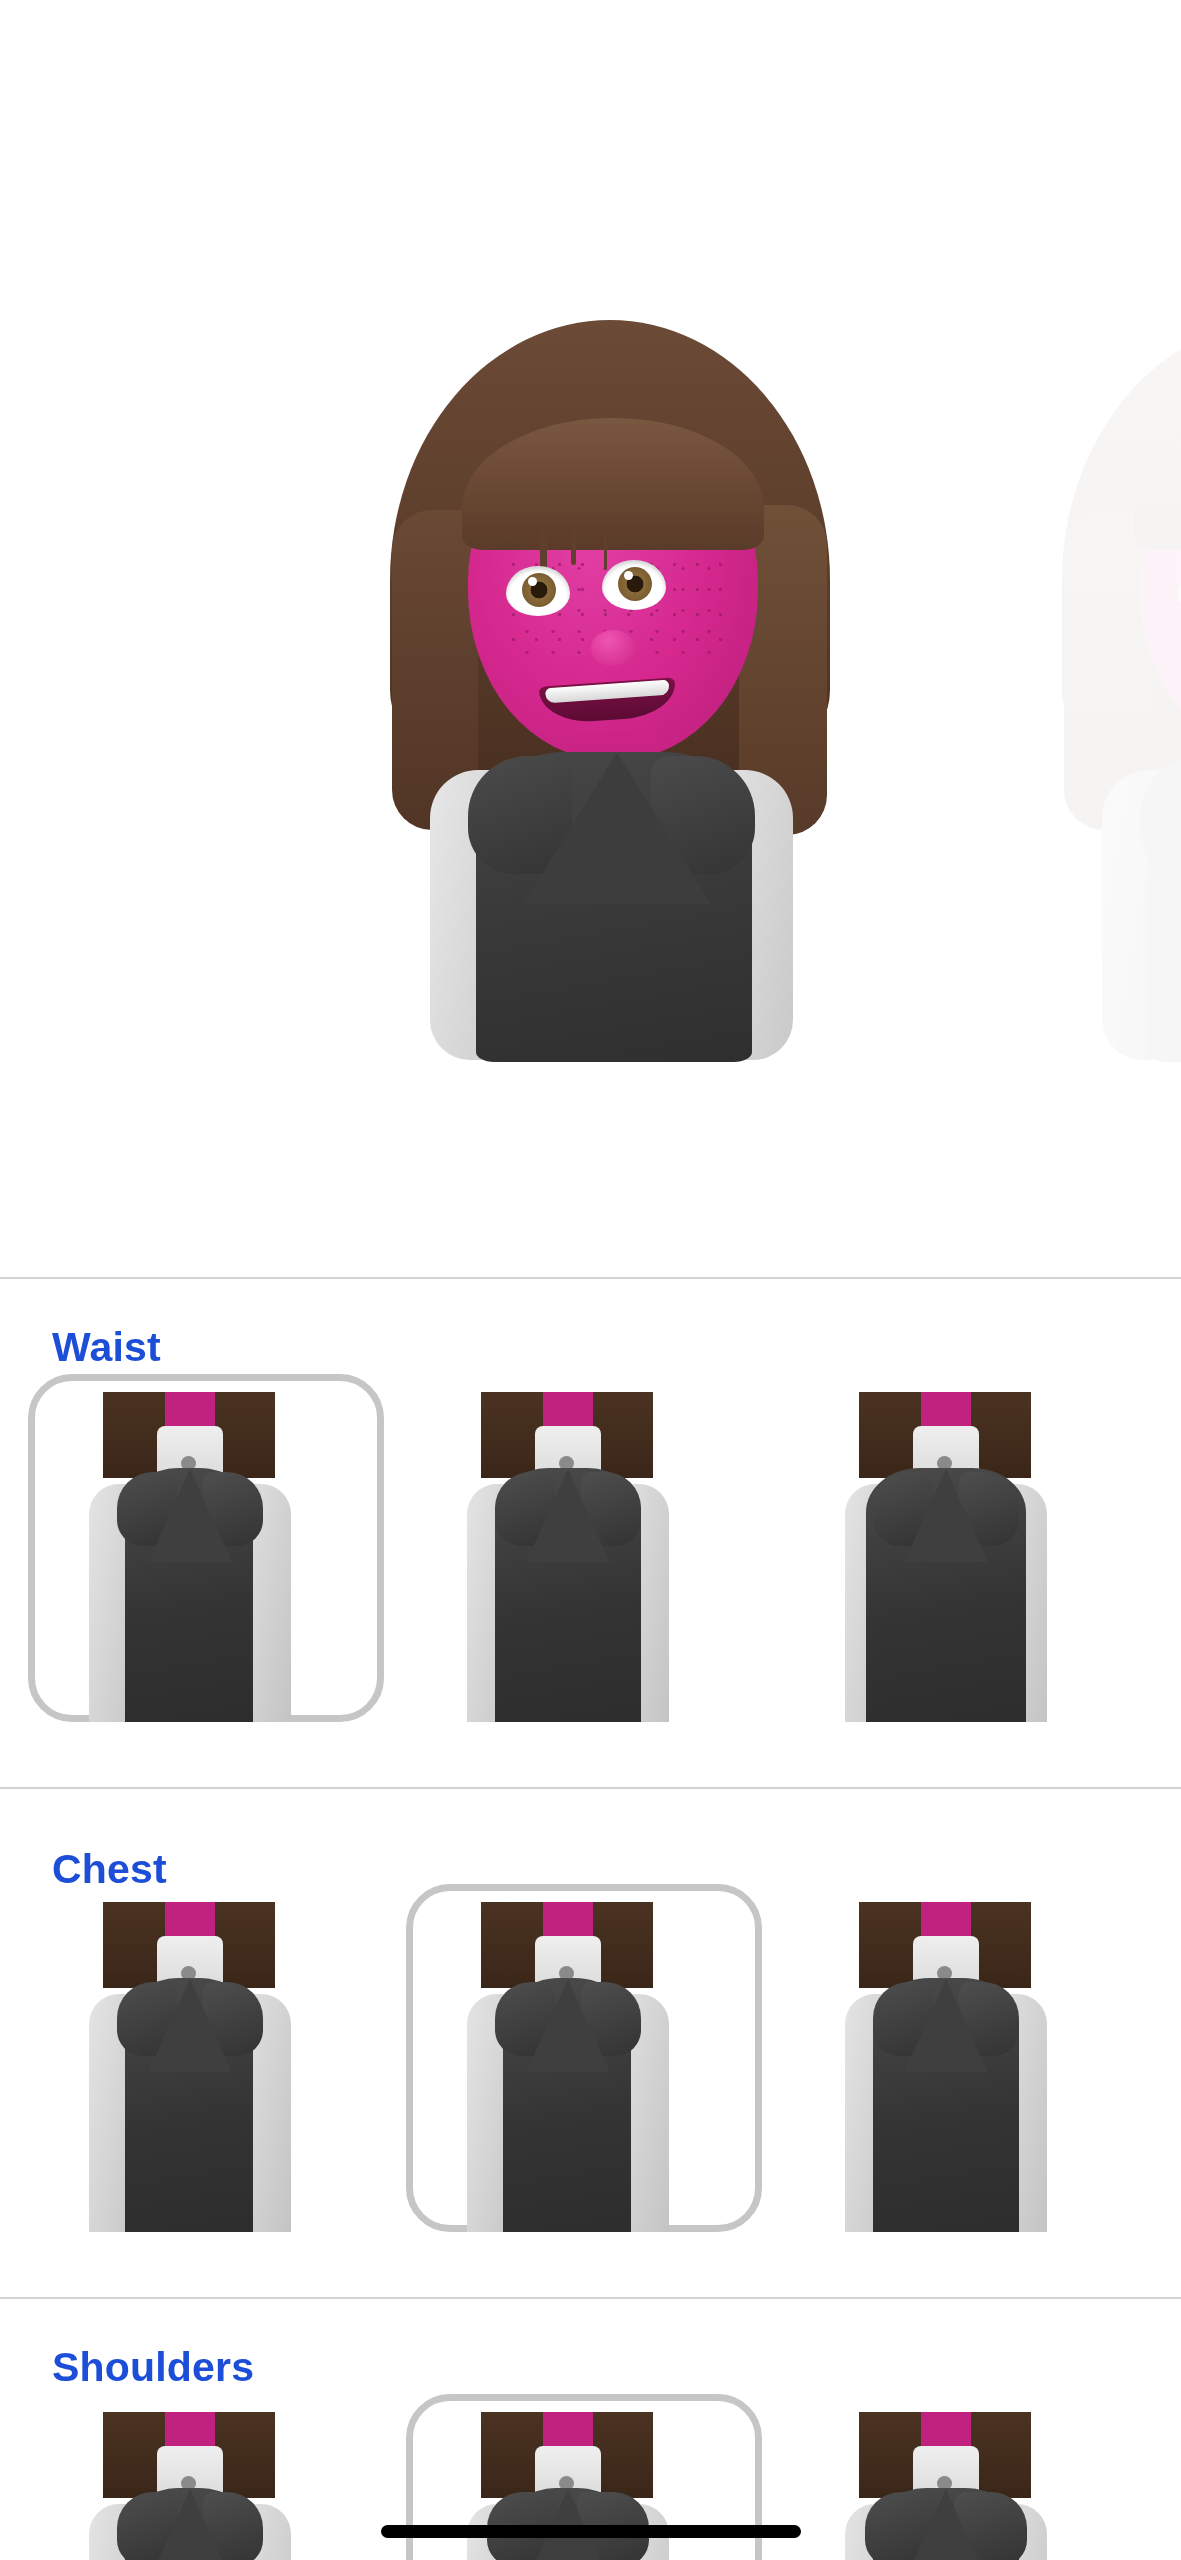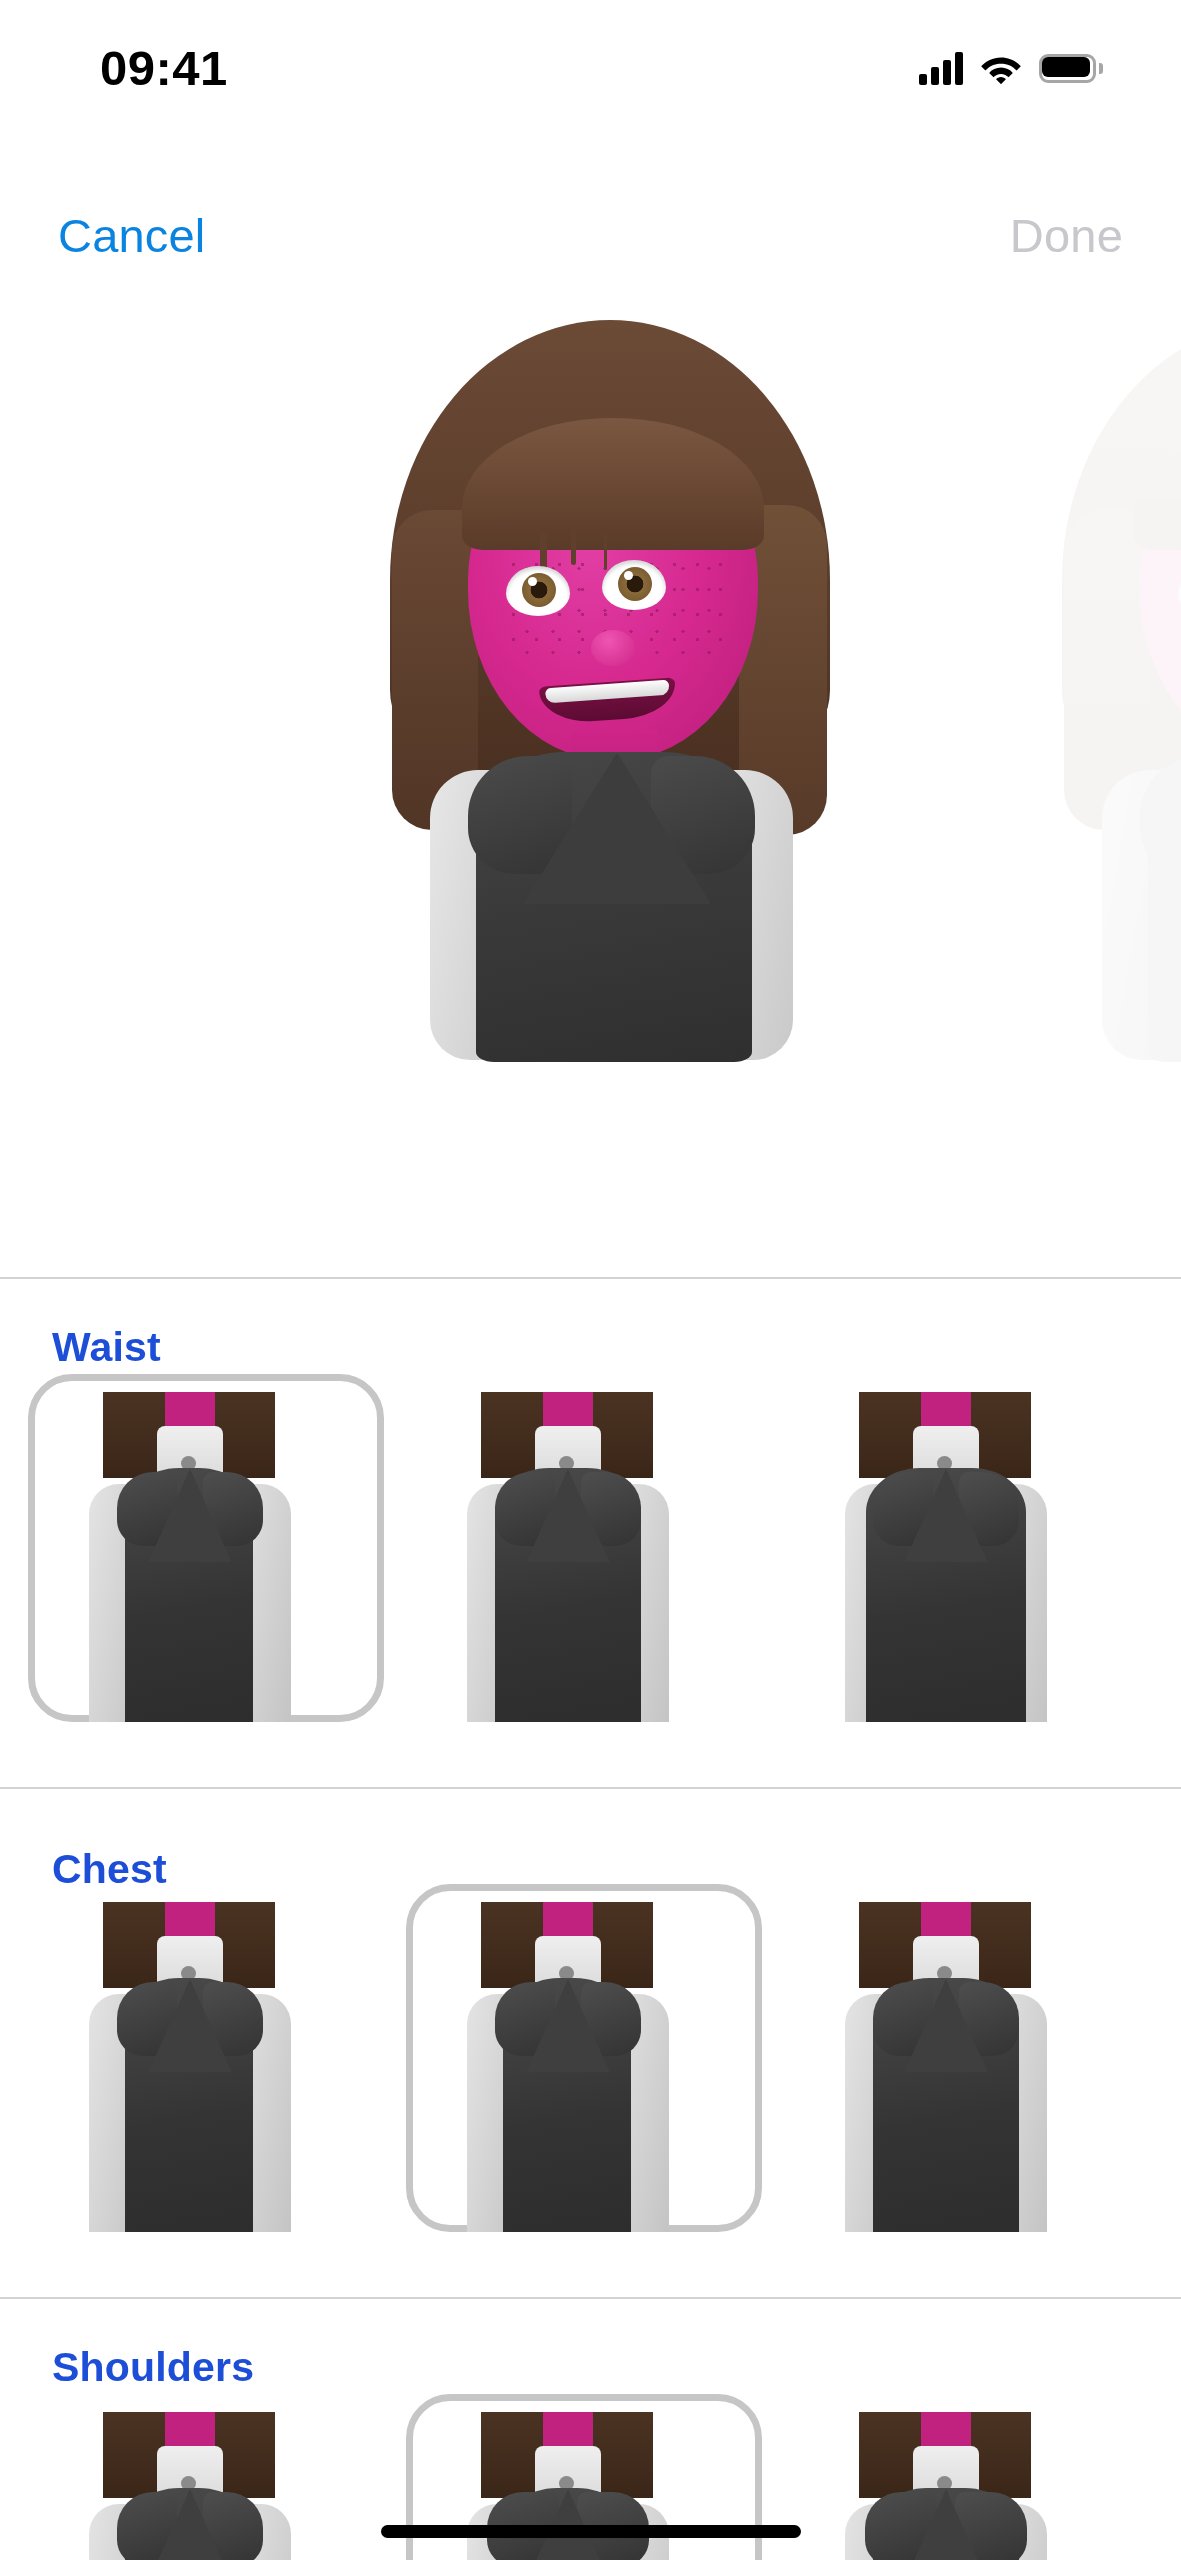--- a/index.html
+++ b/index.html
@@ -229,48 +229,21 @@
   .home-indicator {
     position:absolute; left: 381px; bottom: 22px; width: 420px; height: 13px;
     background:#000; border-radius: 7px;
   }
 </style>
 </head>
 <body>
 
 <div class="screen">
 
-  <div class="status-bar">
-    <div class="status-time">09:41</div>
-    <div class="status-right">
-      <span class="signal-bars">
-        <i></i>
-          <i></i>
-          <i></i>
-          <i></i>
-      </span>
-      <span class="wifi-icon">
-        <svg viewBox="0 0 42 32" width="42" height="32">
-          <path d="M21 5.5C12.8 5.5 5.9 9 1.2 14.3l4.2 4.3C9 14.4 14.6 11.7 21 11.7s12 2.7 15.6 6.9l4.2-4.3C36.1 9 29.2 5.5 21 5.5z" fill="#000"></path>
-          <path d="M21 15.6c-4.8 0-9 2.1-11.8 5.3l4.3 4.4C15.2 23.4 18 22 21 22s5.8 1.4 7.5 3.3l4.3-4.4c-2.8-3.2-7-5.3-11.8-5.3z" fill="#000"></path>
-          <path d="M21 25.1c-2 0-3.8 1-4.9 2.2L21 32.2l4.9-4.9c-1.1-1.2-2.9-2.2-4.9-2.2z" fill="#000"></path>
-        </svg>
-      </span>
-      <span class="battery-icon">
-        <span class="shell"></span>
-          <span class="fill"></span>
-          <span class="nub"></span>
-      </span>
-    </div>
-  </div>
-
-  <div class="nav-bar">
-    <button class="nav-btn nav-cancel">Cancel</button>
-    <button class="nav-btn nav-done">Done</button>
-  </div>
+
 
   <div class="preview-stage">
 
     <div class="memoji-card main">
       <div class="mj">
         <div class="hair-back"></div>
         <div class="hair-left"></div>
         <div class="hair-right"></div>
         <div class="face"></div>
         <div class="freckles"></div>

